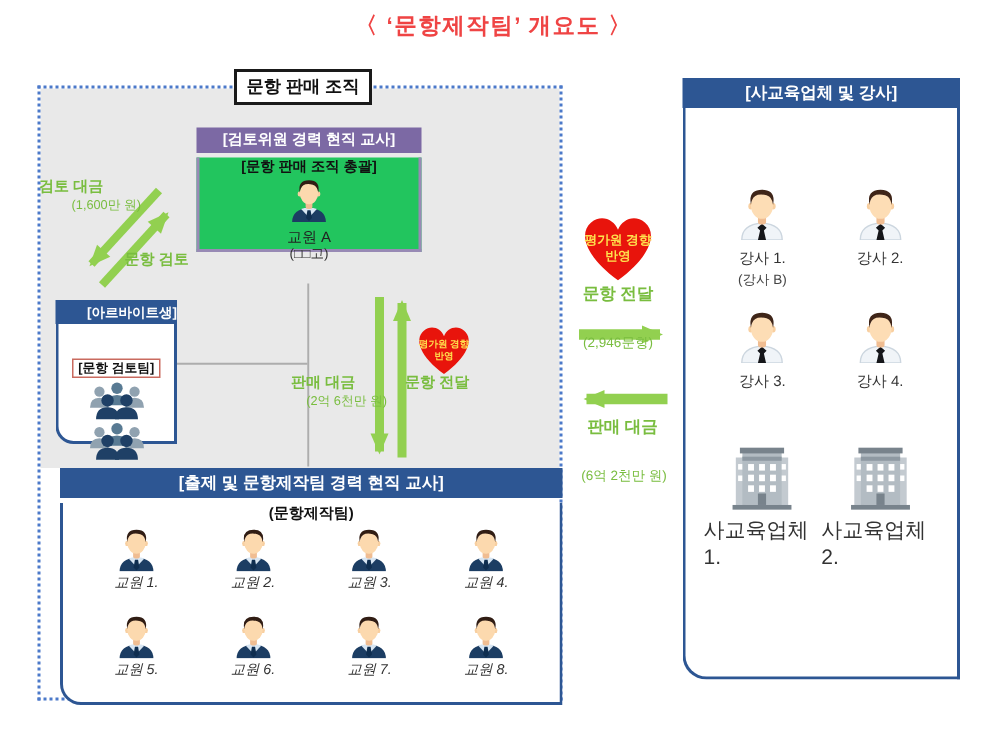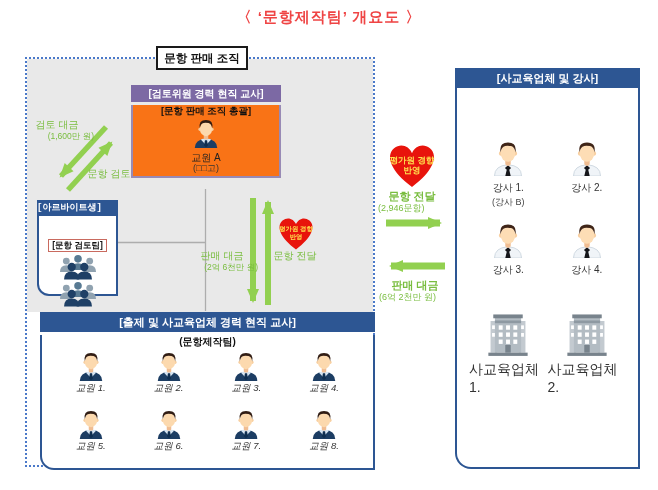--- a/index.html
+++ b/index.html
@@ -16,52 +16,52 @@
 
   .overlay{left:0;top:0;width:658px;height:490px;z-index:5;pointer-events:none;}
 
   .sales-label{left:156px;top:46px;width:92px;height:24px;background:#fff;border:2px solid #1a1a1a;
                box-sizing:border-box;font-size:11.5px;font-weight:bold;line-height:20px;
                text-align:center;z-index:6;}
 
   .purple-box{left:131px;top:85px;width:150px;z-index:3;border-radius:15px;}
   .purple-header{width:100%;height:17px;background:#7c69a4;color:#fff;font-size:10px;font-weight:bold;
                  line-height:17px;text-align:center;box-sizing:border-box;}
-  .purple-body{width:100%;height:73px;background:#f97316;border:2px solid #988ab5;border-top:none;
+  .purple-body{width:100%;height:63px;background:#22c55e;border:2px solid #988ab5;border-top:none;
                box-sizing:border-box;text-align:center;}
   .role{margin-top:3px;font-size:9.5px;font-weight:bold;color:#111;}
   .pname{font-size:10px;color:#222;line-height:11px;}
   .paffil{font-size:9px;color:#333;line-height:10px;}
 
-  .green-lb{color:#79bd3f;font-weight:normal;font-size:10px;z-index:6;text-align:center;line-height:11px;}
+  .green-lb{color:#79bd3f;font-weight:bold;font-size:10px;z-index:6;text-align:left;line-height:11px;}
   .green-sm{color:#79bd3f;font-size:8.5px;z-index:6;text-align:right;line-height:10px;}
   .green-lb2{color:#79bd3f;font-weight:bold;font-size:11px;z-index:6;text-align:center;line-height:12px;}
-  .green-sm2{color:#79bd3f;font-size:9px;z-index:6;text-align:left;line-height:10px;}
+  .green-sm2{color:#79bd3f;font-size:9px;z-index:6;text-align:center;line-height:10px;margin-top:20px;}
 
   .pt-box{left:37px;top:200px;width:81px;z-index:3;}
   .pt-header{width:100%;height:16px;background:#2d5693;color:#fff;font-size:9px;font-weight:bold;
-             line-height:16px;text-align:left;font-family:Liberation Mono, monospace;}
+             line-height:16px;text-align:right;}
   .pt-body{width:100%;height:80px;background:#fff;border:2px solid #2d5693;border-top:none;
            border-bottom-left-radius:12px;box-sizing:border-box;text-align:center;padding-top:3px;}
   .team-lb{display:inline-block;border:1px solid #c96a5f;padding:0 3px;font-size:8.5px;
            font-weight:bold;color:#111;line-height:11px;margin-bottom:1px;margin-top:20px;}
   .grp{display:block;margin:0 auto;}
 
   .makers-box{left:40px;top:312px;width:335px;z-index:3;}
   .blue-header{width:100%;height:20px;background:#2d5693;color:#fff;font-size:11px;font-weight:bold;
                line-height:20px;text-align:center;box-sizing:border-box;}
   .makers-body{position:relative;width:100%;height:135px;background:#fff;border:2px solid #2d5693;
                border-top:none;border-bottom-left-radius:14px;box-sizing:border-box;}
   .makers-team{margin-top:3px;text-align:center;font-size:10px;font-weight:bold;color:#111;}
   .m-row{position:absolute;left:10px;width:311px;display:flex;font-style:italic;}
   .m-row.r1{top:16px;} .m-row.r2{top:74px;}
   .cell{flex:1;display:flex;flex-direction:column;align-items:center;}
   .cell .nm{font-size:9.5px;color:#333;margin-top:1px;}
 
-  .academy-box{left:455px;top:68px;width:185px;z-index:3;}
+  .academy-box{left:455px;top:52px;width:185px;z-index:3;}
   .academy-body{position:relative;width:100%;height:381px;background:#fff;border:2px solid #2d5693;
                 border-top:none;border-bottom-left-radius:16px;box-sizing:border-box;}
   .i-row{position:absolute;left:12px;width:157px;display:flex;}
   .i-row.r1{top:52px;} .i-row.r2{top:134px;} .i-row.rb{top:222px;}
   .cell .nm2{font-size:10px;color:#333;margin-top:5px;}
   .cell .sub{font-size:9px;color:#444;margin-top:1px;min-height:10px;}
   .cell .nm3{font-size:14px;color:#333;margin-top:5px;}
 
   .heart{z-index:6;}
   .heart text{font-weight:bold;}
@@ -186,21 +186,21 @@
   <div class="abs green-sm" style="left:186px;top:262px;width:72px;">(2억 6천만 원)</div>
   <div class="abs green-lb" style="left:270px;top:250px;width:50px;">문항 전달</div>
 
   <svg class="abs heart" style="left:273px;top:215px;" width="46" height="36" viewBox="0 0 40 34">
     <path d="M20 32.5 C5.5 22 0.8 10.8 7.3 5.2 C12 1.2 18 3.6 20 8.6 C22 3.6 28 1.2 32.7 5.2 C39.2 10.8 34.5 22 20 32.5 Z" fill="#e8140c"></path>
     <text x="20" y="15.5" text-anchor="middle" font-size="6" fill="#ffe14d">평가원 경향</text>
     <text x="20" y="23" text-anchor="middle" font-size="6" fill="#ffe14d">반영</text>
   </svg>
 
   <div class="abs makers-box">
-    <div class="blue-header">[출제 및 사교육업체 경력 현직 교사]</div>
+    <div class="blue-header">[출제 및 문항제작팀 경력 현직 교사]</div>
     <div class="makers-body">
       <div class="makers-team">(문항제작팀)</div>
       <div class="m-row r1">
         <div class="cell">
             <svg width="30" height="30" viewBox="0 0 40 40">
               <use href="#sym-teacher"></use>
             </svg>
             <div class="nm">교원 1.</div>
           </div>
         <div class="cell">

